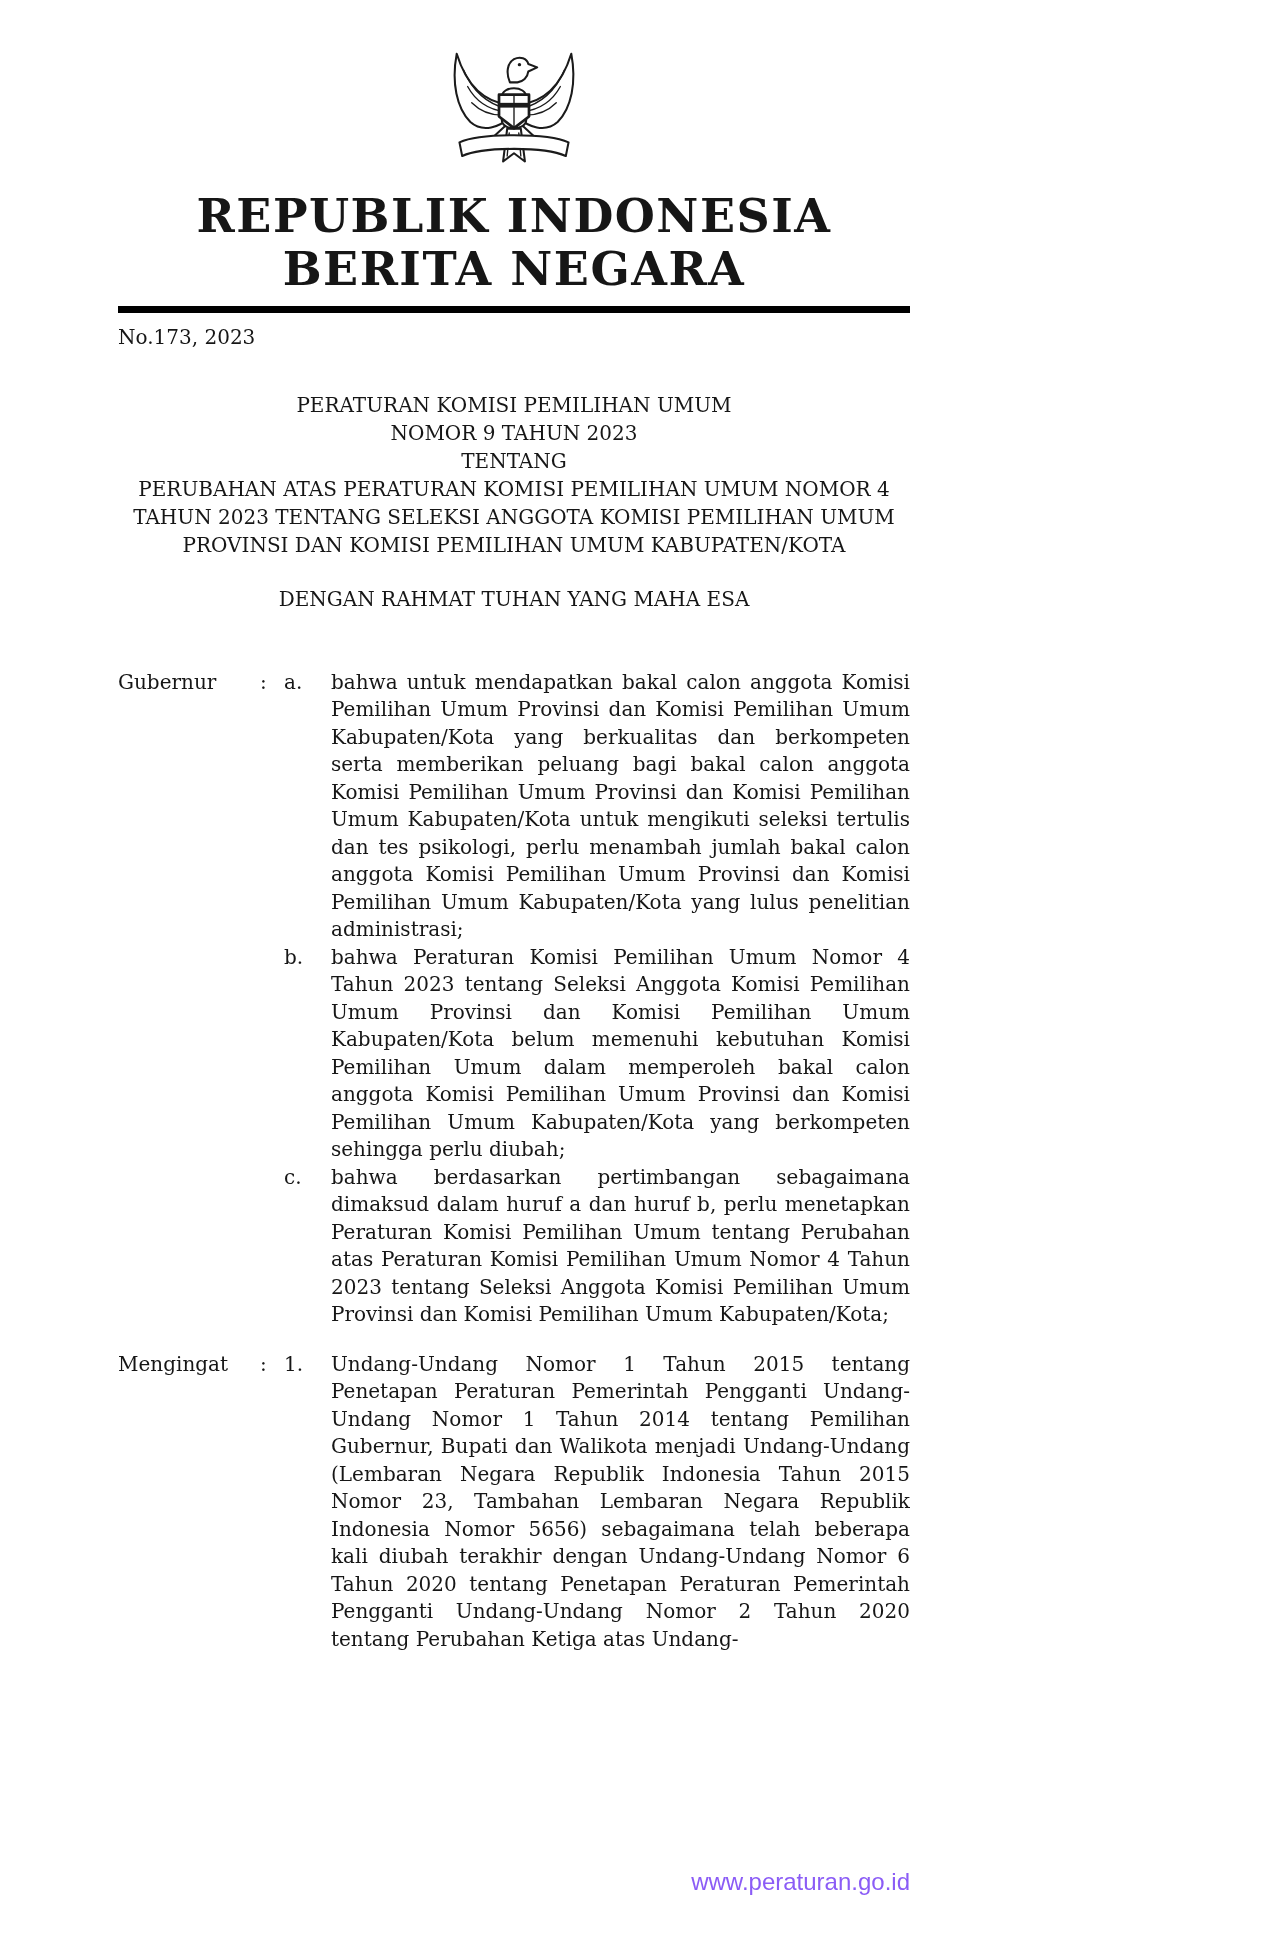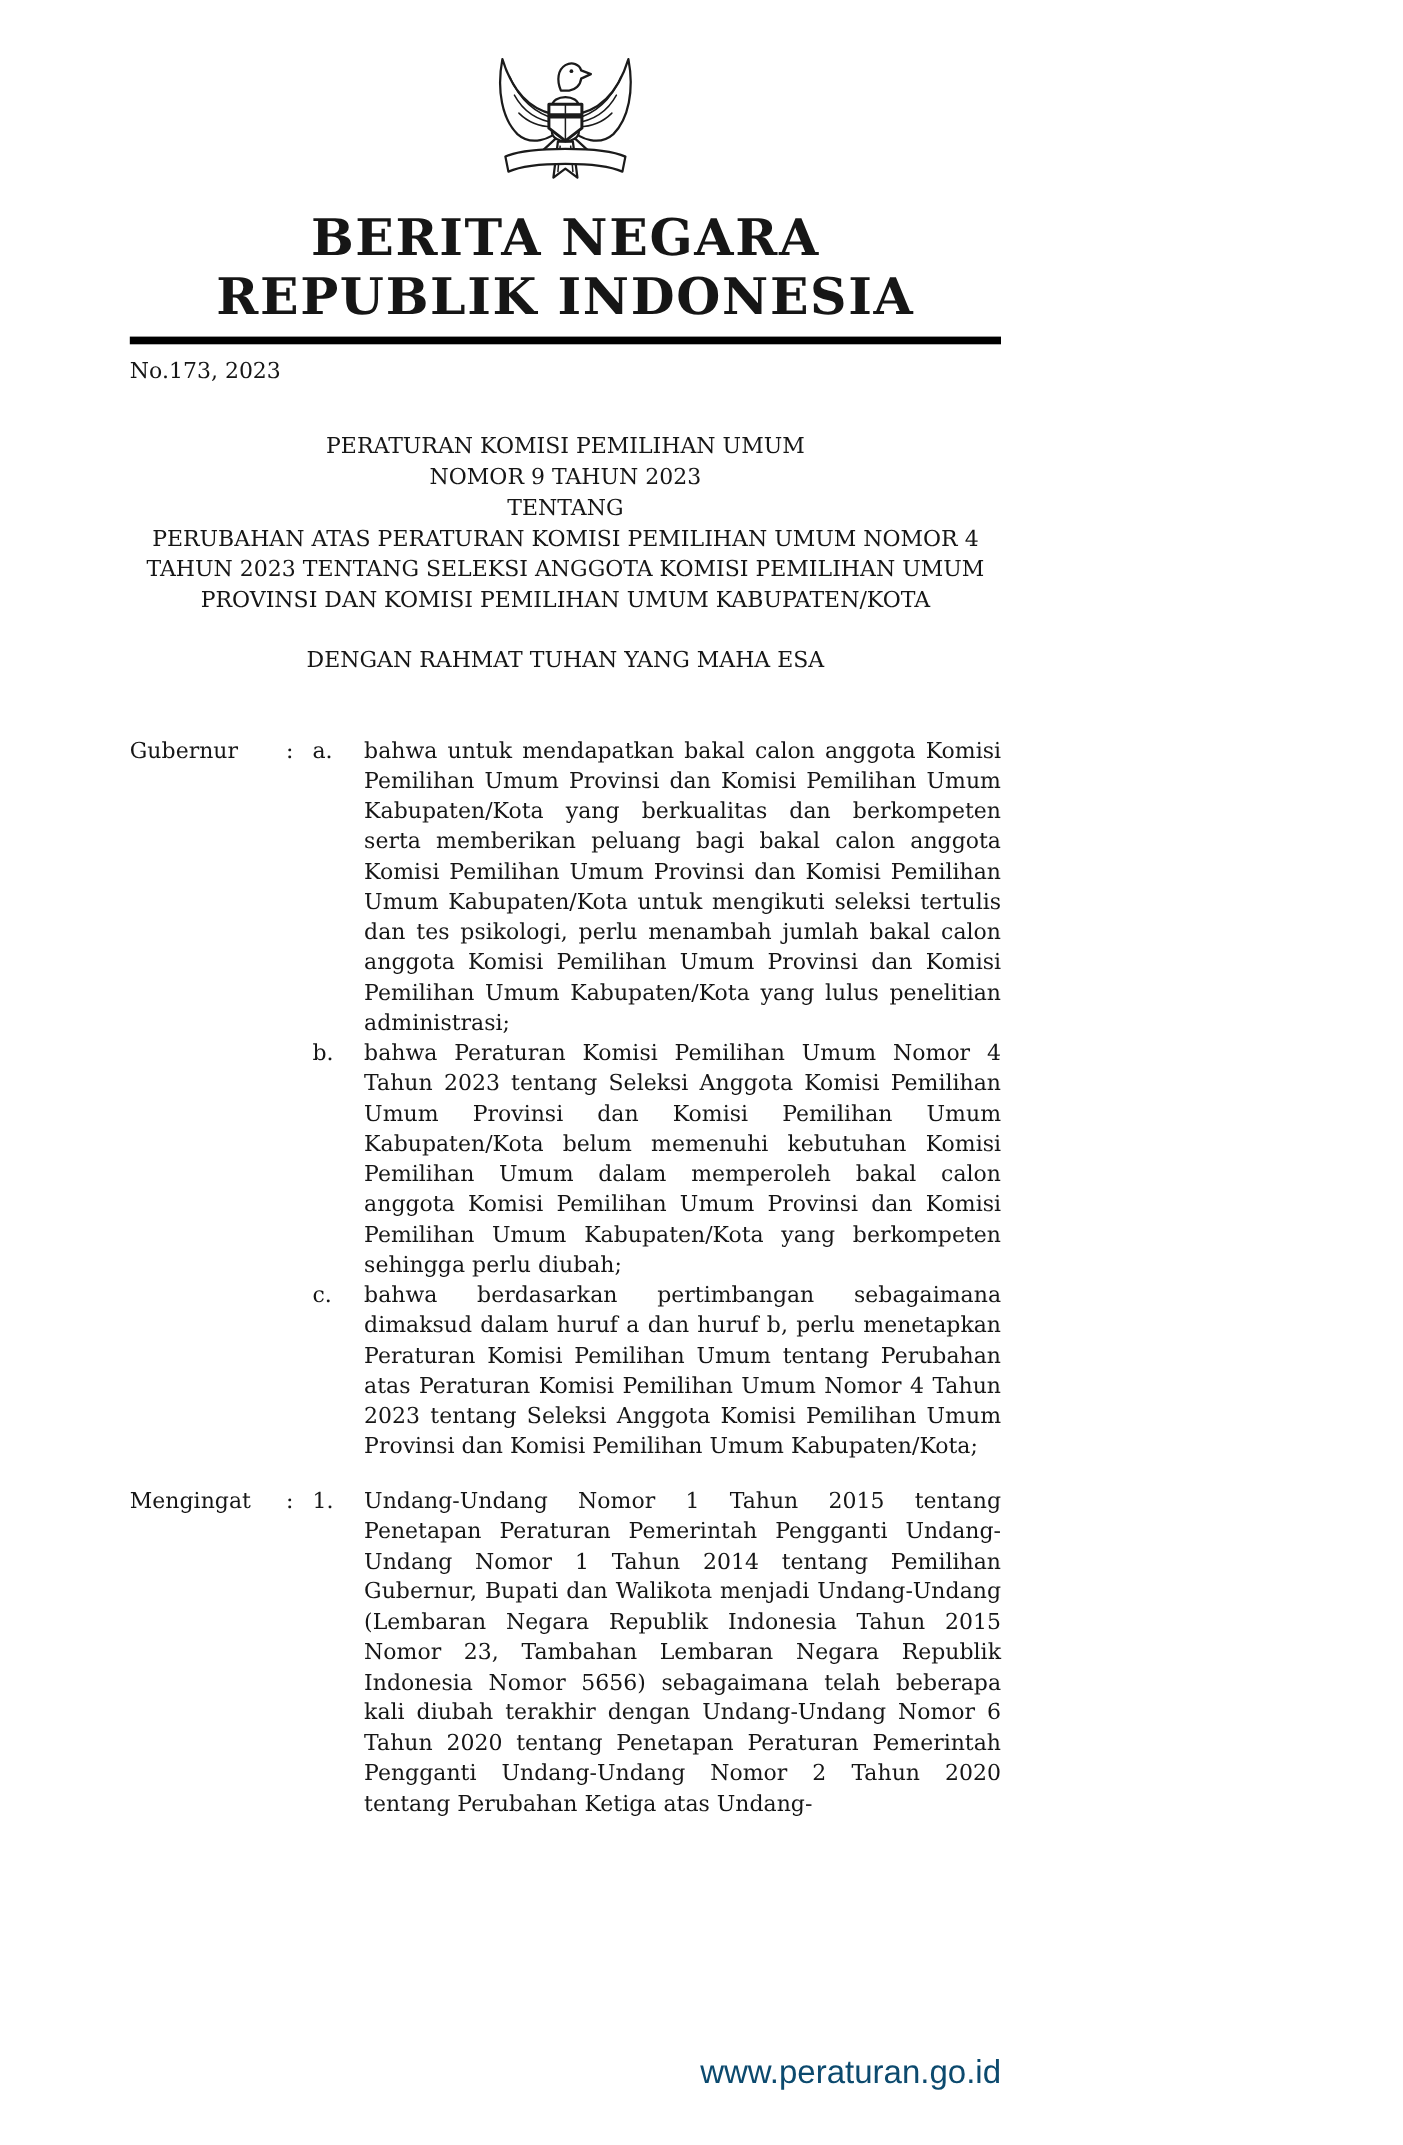--- a/index.html
+++ b/index.html
@@ -58,22 +58,22 @@
   .c-colon  { width: 24px;  flex: none; }
   .c-marker { width: 47px;  flex: none; }
   .c-text   { flex: 1; text-align: justify; }
   .footer {
     position: absolute;
     left: 118px;
     top: 1868px;
     width: 792px;
     text-align: right;
     font-family: "Liberation Sans", "DejaVu Sans", sans-serif;
-    font-size: 30px;
-    color: #0c4a6e;
+    font-size: 24px;
+    color: #8b5cf6;
   }
 </style>
 </head>
 <body>
 
 <div class="page">
 
   <div class="emblem-wrap">
     <svg width="150" height="140" viewBox="0 0 220 205" aria-label="Garuda Pancasila">
       <g stroke="#1b1b1b" stroke-linejoin="round" stroke-linecap="round" fill="#ffffff">
@@ -101,22 +101,22 @@
         <path stroke-width="4" d="M88 80 L132 80 L132 112 L110 129 L88 112 Z"></path>
         <path stroke-width="0" fill="#1b1b1b" d="M88 92 L132 92 L132 99 L88 99 Z"></path>
         <path stroke-width="2" fill="none" d="M110 80 L110 92 M110 99 L110 129"></path>
 
         <path stroke-width="3" d="M30 150 C60 136 160 136 190 150 L186 170 C155 156 65 156 34 170 Z"></path>
       </g>
     </svg>
   </div>
 
   <div class="gazette-title">
+    <div>REPUBLIK INDONESIA</div>
     <div>BERITA NEGARA</div>
-    <div>REPUBLIK INDONESIA</div>
   </div>
 
   <div class="rule"></div>
 
   <div class="masthead-row">
     <div class="doc-number">No.173, 2023</div>
   </div>
 
   <div class="title-block">
     <div>PERATURAN KOMISI PEMILIHAN UMUM</div>

